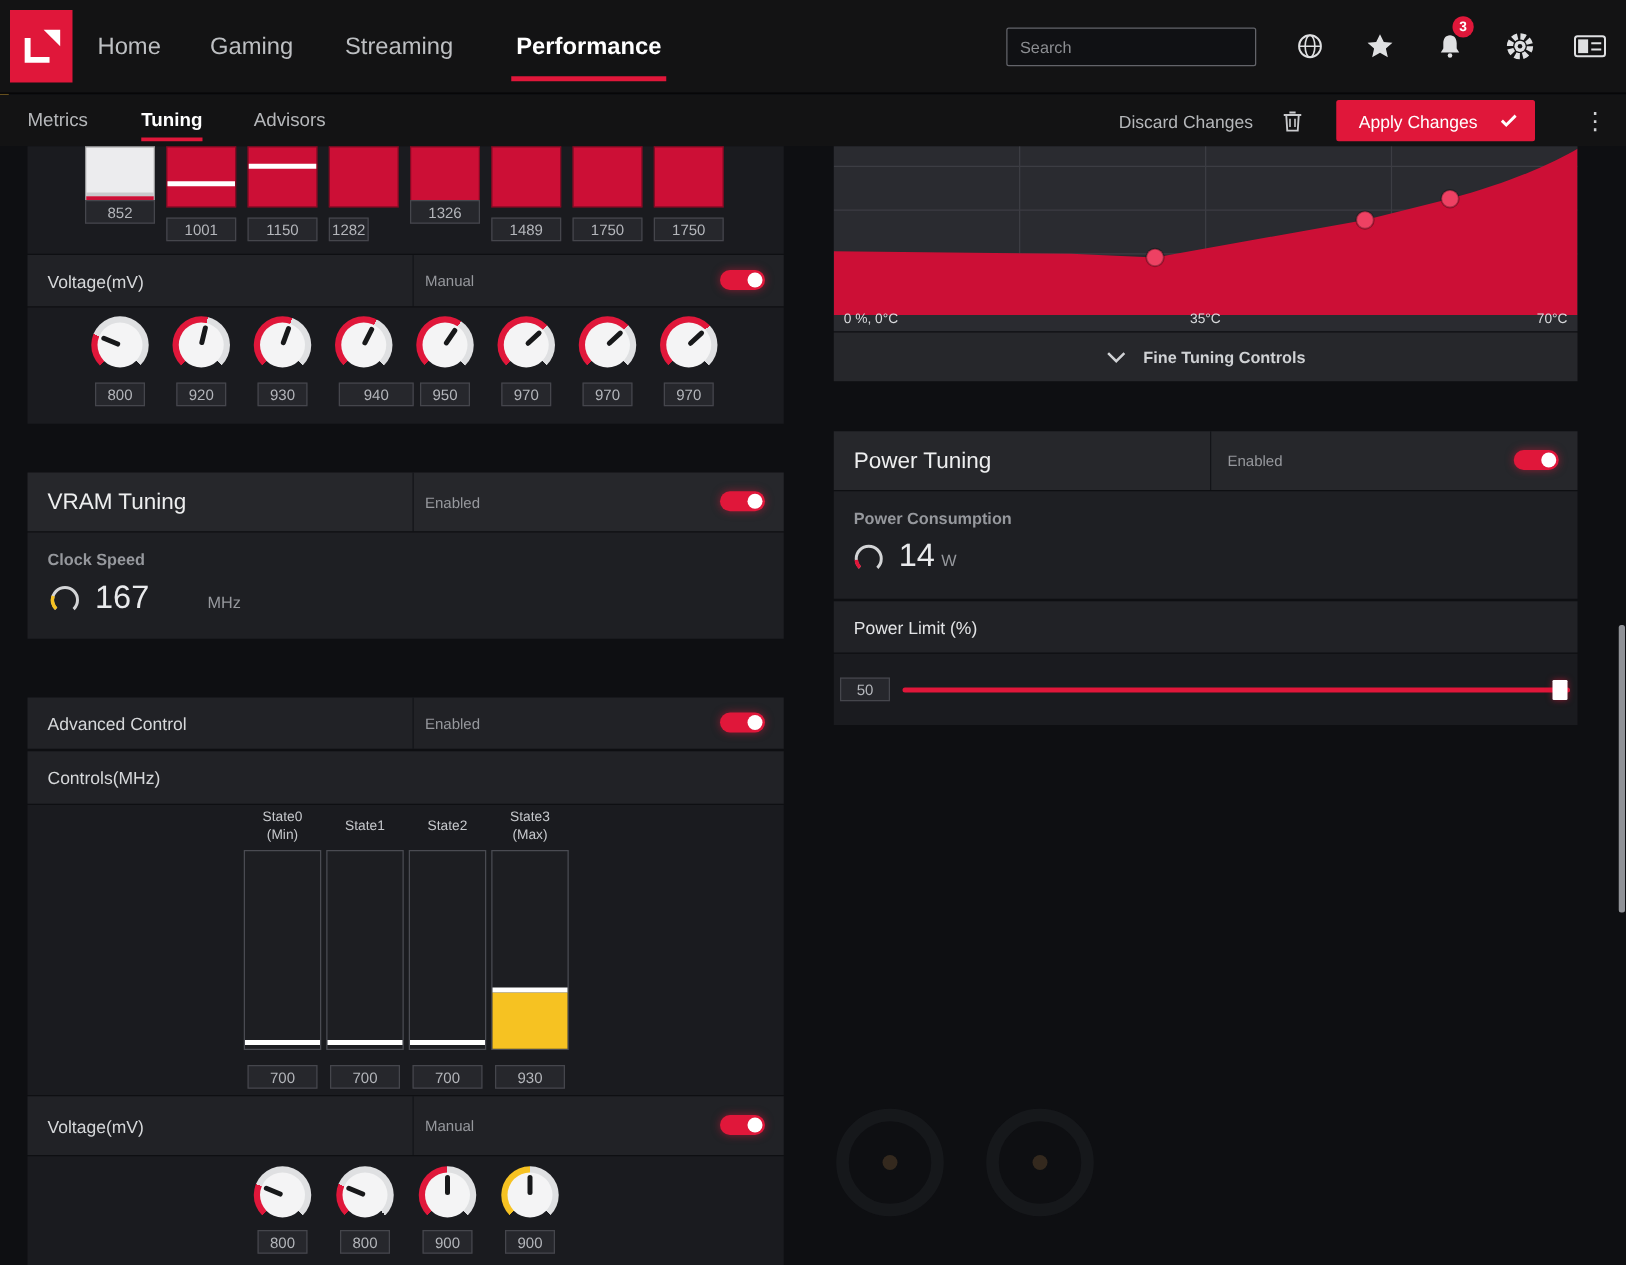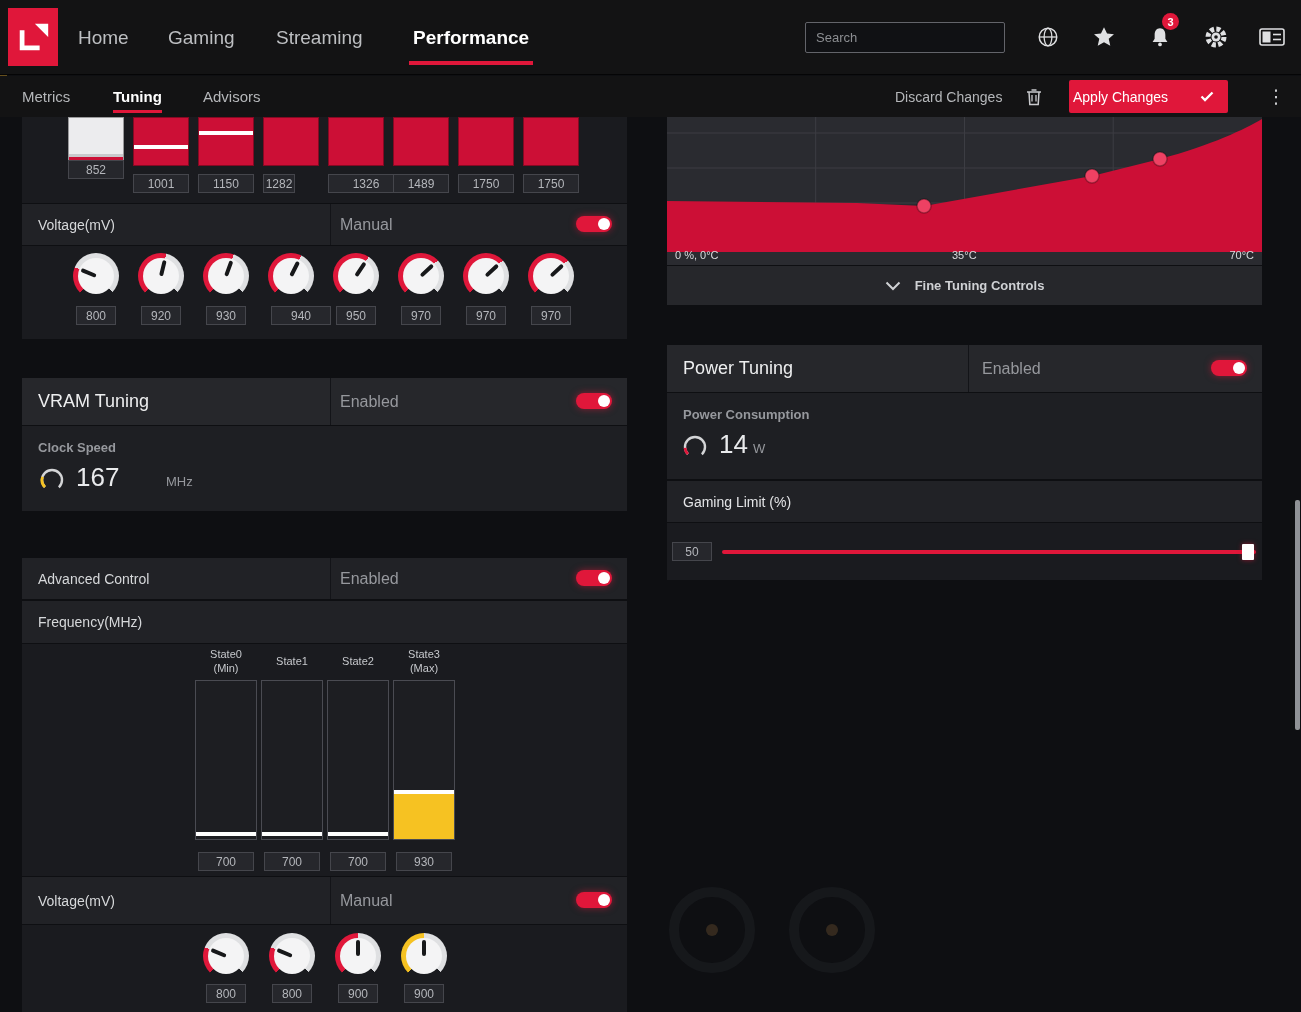--- a/index.html
+++ b/index.html
@@ -34,28 +34,28 @@
   .search-box input::placeholder{color:#8c8e92;}
   .icon-btn{top:23px;width:28px;height:28px;display:flex;align-items:center;justify-content:center;cursor:pointer;}
   .badge{left:1162px;top:13px;width:17px;height:17px;border-radius:50%;background:var(--accent);color:#fff;font-size:11px;font-weight:bold;display:flex;align-items:center;justify-content:center;}
 
   
   .subnav{left:0;top:76px;width:1301px;height:41px;background:var(--bar-bg);}
   .sub-item{top:0;height:41px;display:flex;align-items:center;font-size:15px;color:#b5b7ba;cursor:pointer;}
   .sub-item.active{color:#fff;font-weight:bold;}
   .sub-item.active::after{content:"";position:absolute;left:0;right:0;bottom:4px;height:3px;background:var(--accent);}
   .discard{top:0;height:41px;display:flex;align-items:center;font-size:14px;color:#b5b7ba;cursor:pointer;}
-  .apply-btn{left:1069px;top:4px;width:159px;height:33px;background:var(--accent);border-radius:2px;color:#fff;font-size:14px;display:flex;align-items:center;justify-content:space-between;padding:0 14px 0 4px;cursor:pointer;}
+  .apply-btn{left:1069px;top:4px;width:159px;height:33px;background:var(--accent);border-radius:2px;color:#fff;font-size:14px;display:flex;align-items:center;justify-content:space-between;padding:0 14px 0 18px;cursor:pointer;}
   .kebab{left:1264px;top:0;height:41px;width:24px;display:flex;align-items:center;justify-content:center;color:#cfd0d3;font-size:19px;cursor:pointer;}
 
   
   .panel-row{background:var(--row-bg);}
   .row-label{position:absolute;left:16px;top:0;bottom:0;display:flex;align-items:center;font-size:14px;color:var(--label);}
   .row-title{position:absolute;left:16px;top:0;bottom:0;display:flex;align-items:center;font-size:18px;color:#edeeef;}
-  .row-value{position:absolute;top:0;bottom:0;display:flex;align-items:center;font-size:16px;color:var(--muted);}
+  .row-value{position:absolute;top:0;bottom:0;display:flex;align-items:center;font-size:12px;color:var(--muted);}
   .vdiv{position:absolute;top:0;bottom:0;width:1px;background:#131418;}
   .toggle{position:absolute;width:36px;height:16px;border-radius:8px;background:var(--accent);box-shadow:0 0 7px rgba(224,23,58,.55);cursor:pointer;}
   .toggle::after{content:"";position:absolute;right:2px;top:2px;width:12px;height:12px;border-radius:50%;background:#fff;}
 
   .vbox{position:absolute;height:19px;background:#26272c;border:1px solid #45464c;color:var(--boxtext);font-size:12px;display:flex;align-items:center;justify-content:center;cursor:text;}
 
   
   .fbar{position:absolute;top:0;height:49px;width:56px;background:var(--chart-red);border:1px solid rgba(0,0,0,.35);cursor:pointer;}
   .fbar .handle{position:absolute;left:0;right:0;height:4px;background:#fff;}
   .fbar.minbar{background:#ececee;}
@@ -201,21 +201,21 @@
     <div class="fbar" style="left:241px;"></div>
     <div class="fbar" style="left:306px;"></div>
     <div class="fbar" style="left:371px;"></div>
     <div class="fbar" style="left:436px;"></div>
     <div class="fbar" style="left:501px;"></div>
 
     <div class="vbox" style="left:46px;top:43px;width:56px;">852</div>
     <div class="vbox" style="left:111px;top:57px;width:56px;">1001</div>
     <div class="vbox" style="left:176px;top:57px;width:56px;">1150</div>
     <div class="vbox" style="left:241px;top:57px;width:32px;">1282</div>
-    <div class="vbox" style="left:306px;top:57px;width:76px;">1326</div>
+    <div class="vbox" style="left:306px;top:43px;width:56px;">1326</div>
     <div class="vbox" style="left:371px;top:57px;width:56px;">1489</div>
     <div class="vbox" style="left:436px;top:57px;width:56px;">1750</div>
     <div class="vbox" style="left:501px;top:57px;width:56px;">1750</div>
   </div>
 
   <div class="abs panel-row" style="left:22px;top:204px;width:605px;height:41px;">
     <div class="row-label">Voltage(mV)</div>
     <div class="vdiv" style="left:308px;"></div>
     <div class="row-value" style="left:318px;">Manual</div>
     <div class="toggle" style="left:554px;top:12px;"></div>
@@ -292,21 +292,21 @@
 
 
   <div class="abs panel-row" style="left:22px;top:558px;width:605px;height:41px;">
     <div class="row-label">Advanced Control</div>
     <div class="vdiv" style="left:308px;"></div>
     <div class="row-value" style="left:318px;">Enabled</div>
     <div class="toggle" style="left:554px;top:12px;"></div>
   </div>
 
   <div class="abs panel-row" style="left:22px;top:601px;width:605px;height:42px;">
-    <div class="row-label">Frequency(MHz)</div>
+    <div class="row-label">Controls(MHz)</div>
   </div>
 
   <div class="abs" style="left:22px;top:644px;width:605px;height:232px;background:var(--block-dark);">
     <div class="state-hdr" style="left:174px;top:3px;">
       <div>State0</div>
       <div>(Min)</div>
     </div>
     <div class="state-hdr" style="left:240px;top:10px;">
       <div>State1</div>
     </div>
@@ -409,21 +409,21 @@
     <div class="mini-label" style="left:16px;top:14px;">Power Consumption</div>
     <svg class="abs" style="left:14px;top:40px;" width="28" height="28" viewBox="0 0 28 28">
       <circle cx="14" cy="14" r="10" fill="none" stroke="#d3d4d6" stroke-width="2.4" stroke-dasharray="47.1 62.8" transform="rotate(135 14 14)"></circle>
       <circle cx="14" cy="14" r="10" fill="none" stroke="var(--accent)" stroke-width="2.8" stroke-dasharray="7 62.8" transform="rotate(135 14 14)"></circle>
     </svg>
     <div class="big-val" style="left:52px;top:36px;">14</div>
     <div class="unit" style="left:86px;top:48px;">W</div>
   </div>
 
   <div class="abs panel-row" style="left:667px;top:481px;width:595px;height:41px;">
-    <div class="row-label" style="color:#e3e4e6;">Gaming Limit (%)</div>
+    <div class="row-label" style="color:#e3e4e6;">Power Limit (%)</div>
   </div>
 
   <div class="abs" style="left:667px;top:523px;width:595px;height:57px;background:var(--block-dark);">
     <div class="vbox" style="left:5px;top:19px;width:40px;">50</div>
     <div class="hslider-track" style="left:55px;top:27px;width:534px;"></div>
     <div class="hslider-handle" style="left:575px;top:21px;"></div>
   </div>
 
   <div class="abs scroll-thumb"></div>
 

